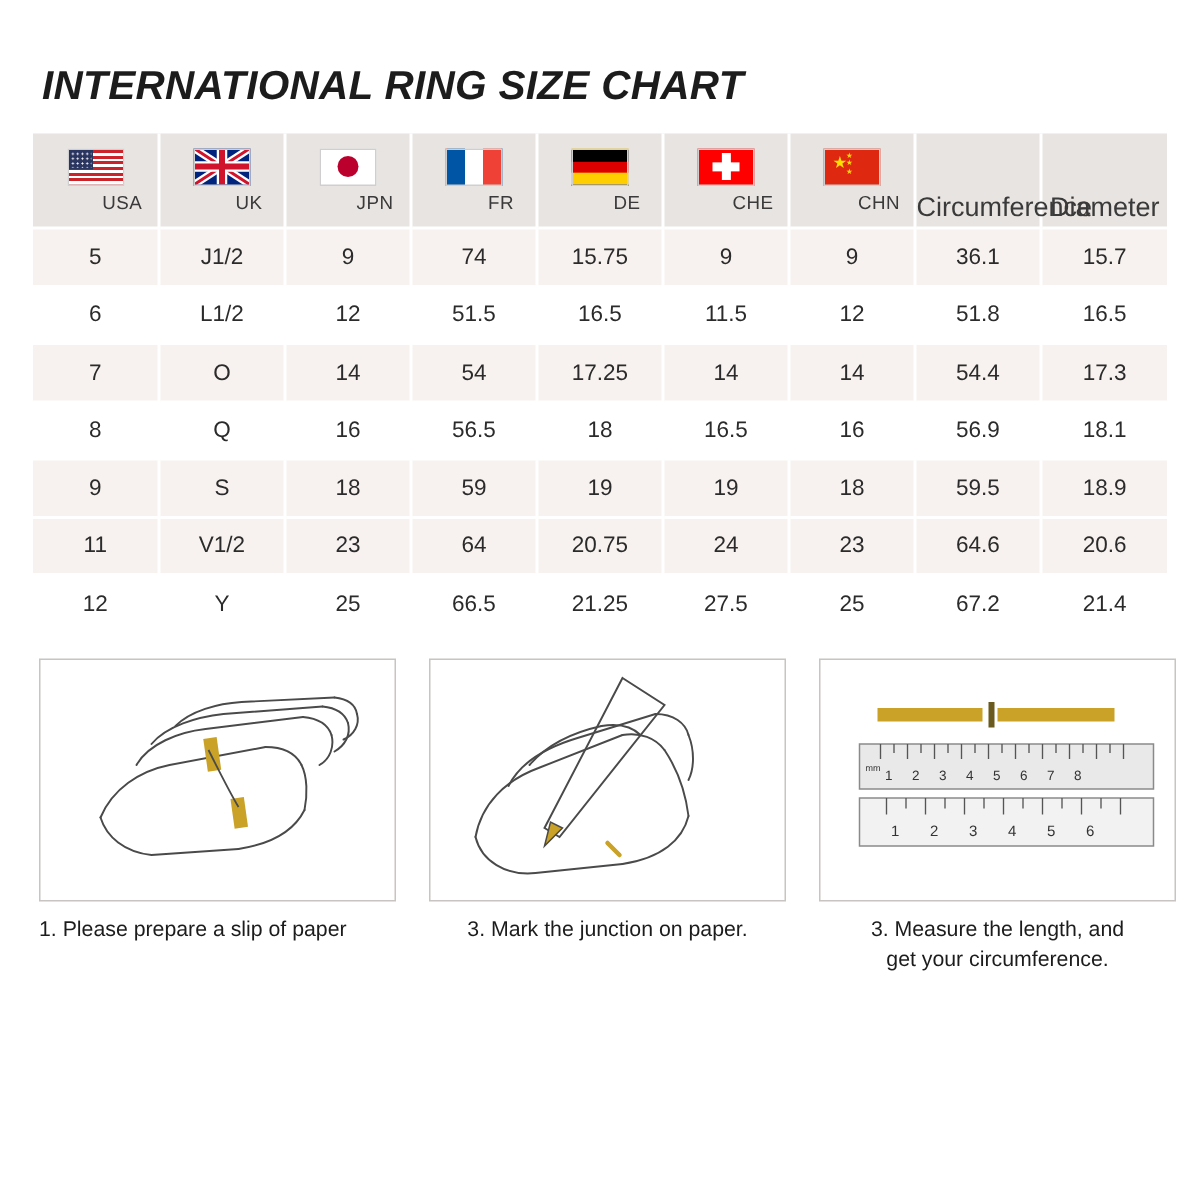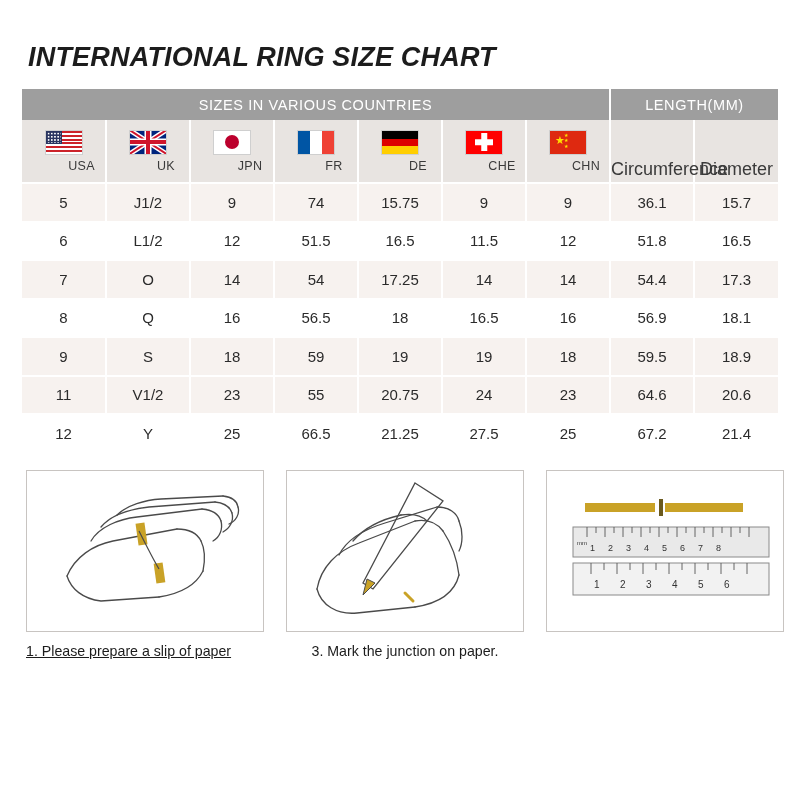--- a/index.html
+++ b/index.html
@@ -181,36 +181,32 @@
     overflow: hidden;
   }
   .caption {
     text-align: center;
     font-size: 14.2px;
     line-height: 20px;
     color: #1c1c1c;
     margin-top: 9px;
   }
   .caption .l2 { display: block; }
-  .cap1 { text-align: left; padding-left: 0; text-decoration: underline; }
+  .cap1 { text-align: left; padding-left: 0; }
   svg { display: block; }
 </style>
 </head>
 <body>
 
 <div class="page">
 
   <h1 class="title">INTERNATIONAL RING SIZE CHART</h1>
 
   <table class="size-chart">
     <tbody>
-      <tr>
-        <td class="grp-head" colspan="7">SIZES IN VARIOUS COUNTRIES</td>
-        <td class="grp-head last" colspan="2">LENGTH(MM)</td>
-      </tr>
 
       <tr>
         <td class="flag-cell">
           <div class="flag-wrap">
             <span class="flag flag-us">
               <span class="stripes"></span>
                 <span class="canton"></span>
             </span>
             <span class="flag-label">USA</span>
           </div>
@@ -328,21 +324,21 @@
         <td class="data">19</td>
         <td class="data">19</td>
         <td class="data">18</td>
         <td class="data">59.5</td>
         <td class="data last">18.9</td>
       </tr>
       <tr class="odd">
         <td class="data">11</td>
         <td class="data">V1/2</td>
         <td class="data">23</td>
-        <td class="data">55</td>
+        <td class="data">64</td>
         <td class="data">20.75</td>
         <td class="data">24</td>
         <td class="data">23</td>
         <td class="data">64.6</td>
         <td class="data last">20.6</td>
       </tr>
       <tr class="even">
         <td class="data">12</td>
         <td class="data">Y</td>
         <td class="data">25</td>
@@ -479,16 +475,20 @@
               <text x="47" y="117">1</text>
                 <text x="73" y="117">2</text>
                 <text x="99" y="117">3</text>
               <text x="125" y="117">4</text>
                 <text x="151" y="117">5</text>
                 <text x="177" y="117">6</text>
             </g>
           </g>
         </svg>
       </div>
+      <div class="caption">
+        <span>3. Measure the length, and</span>
+        <span class="l2">get your circumference.</span>
+      </div>
     </div>
 
   </div>
 </div>
 
 </body></html>

